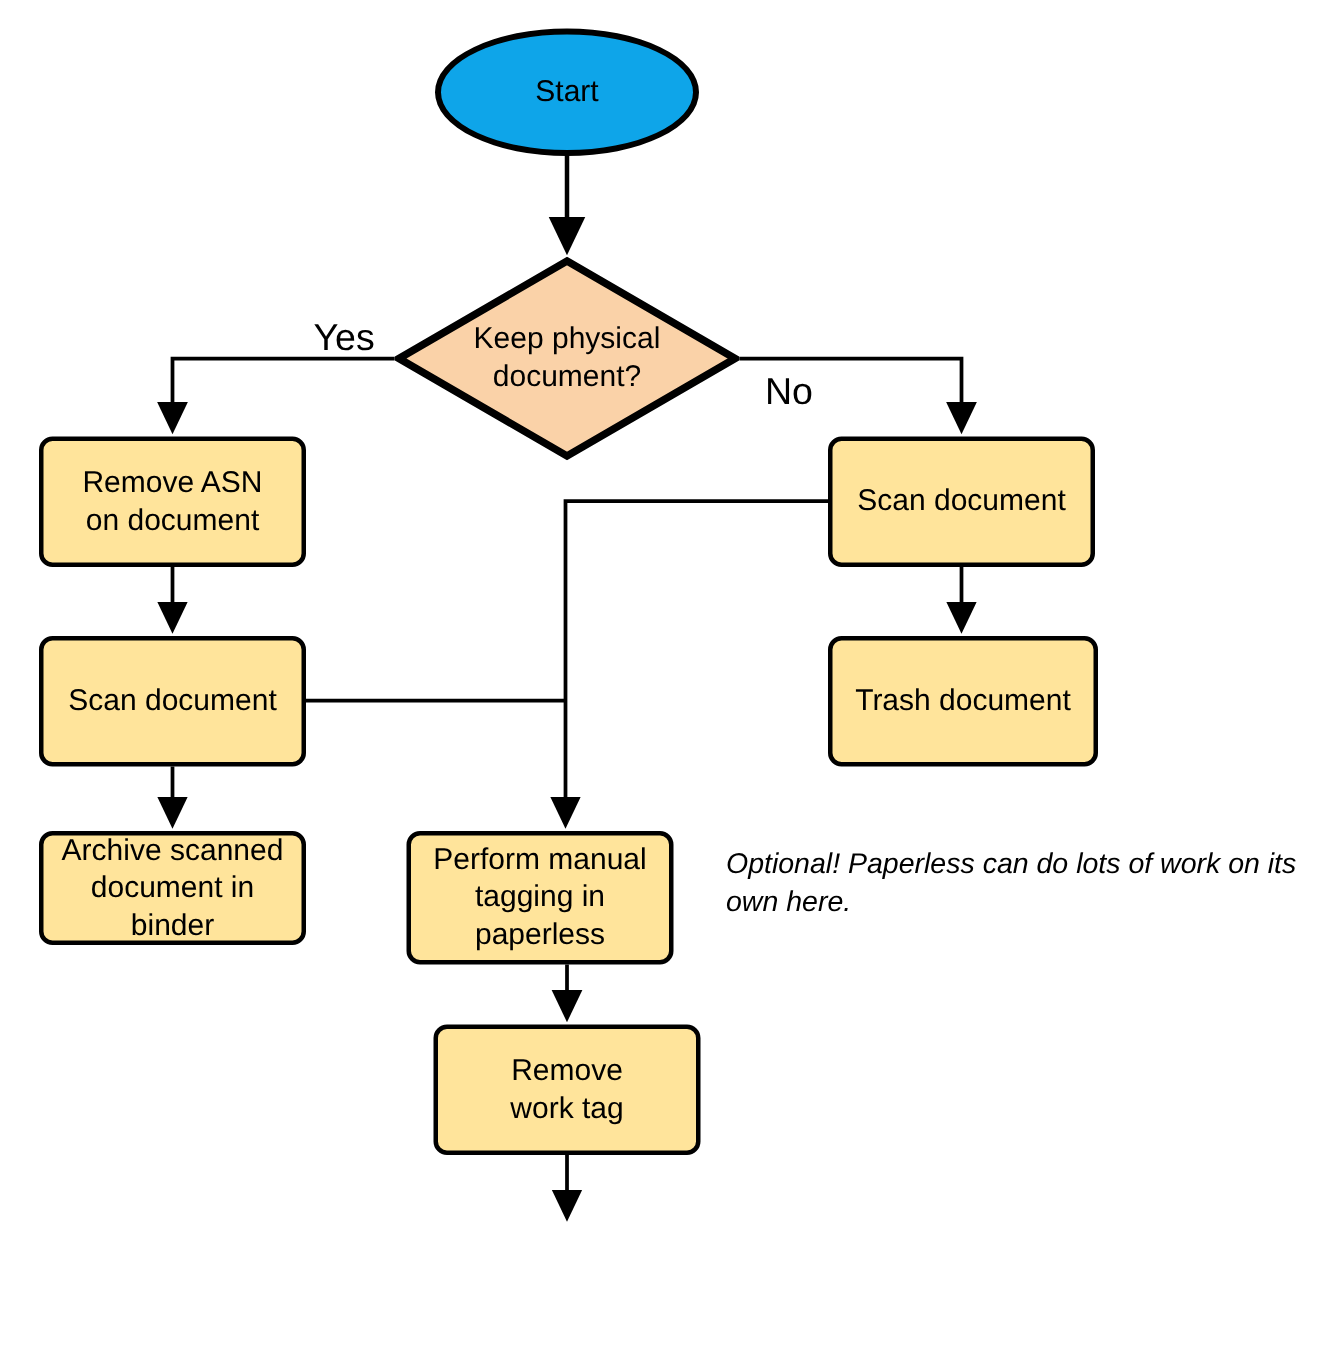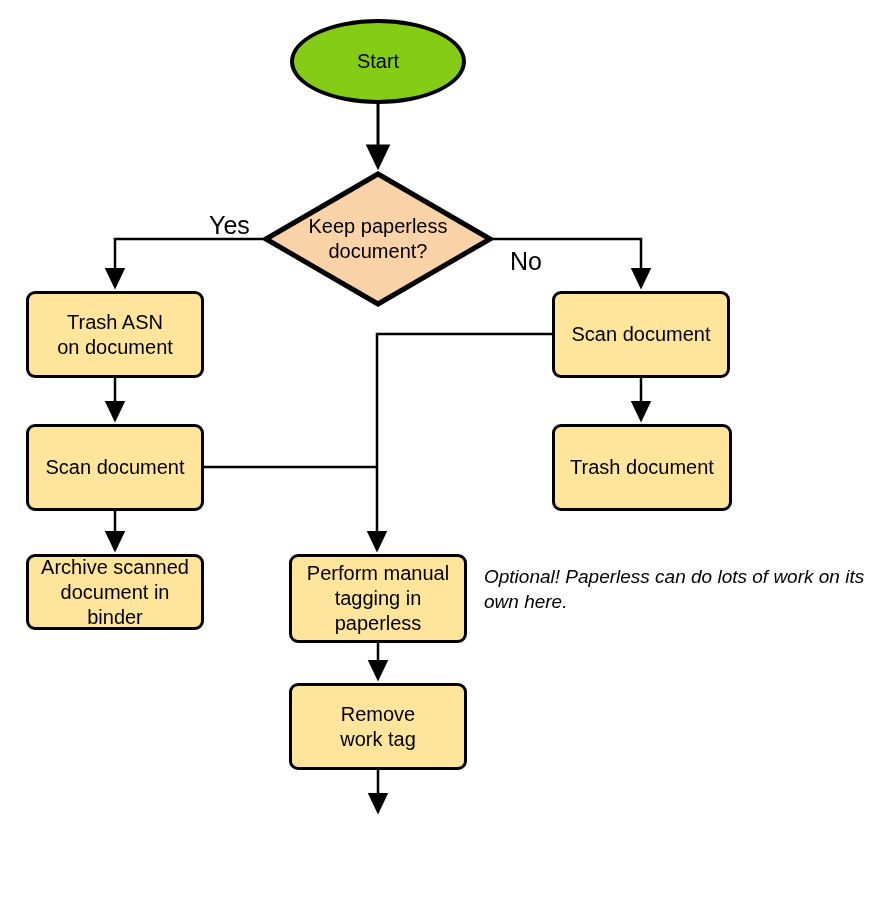--- a/index.html
+++ b/index.html
@@ -38,21 +38,21 @@
     z-index: 2;
   }
   .node-process {
     border: 3px solid #000000;
     border-radius: 9px;
     background: #ffe49b;
   }
   .node-terminator {
     border: 4px solid #000000;
     border-radius: 50%;
-    background: #84cc16;
+    background: #0ea5e9;
   }
   .node-decision {
     background: transparent;
     border: none;
   }
   .diamond-shape {
     position: absolute;
     left: 0;
     top: 0;
     width: 100%;
@@ -116,29 +116,29 @@
   </svg>
 
   <div class="node node-terminator" style="left:290px; top:19px; width:176px; height:85px;">
     <span class="node-label">Start</span>
   </div>
 
   <div class="node node-decision" style="left:263px; top:171px; width:230px; height:136px;">
     <svg class="diamond-shape" viewBox="0 0 230 136" preserveAspectRatio="none" xmlns="http://www.w3.org/2000/svg">
       <polygon points="115,3 227,68 115,133 3,68" fill="#fad2a8" stroke="#000000" stroke-width="5" stroke-linejoin="miter"></polygon>
     </svg>
-    <span class="node-label">Keep paperless
+    <span class="node-label">Keep physical
 document?</span>
   </div>
 
   <div class="edge-label" style="left:209px; top:211px;">Yes</div>
   <div class="edge-label" style="left:510px; top:211px;margin-top:36px;">No</div>
 
   <div class="node node-process" style="left:26px; top:291px; width:178px; height:87px;">
-    <span class="node-label">Trash ASN
+    <span class="node-label">Remove ASN
 on document</span>
   </div>
 
   <div class="node node-process" style="left:26px; top:424px; width:178px; height:87px;">
     <span class="node-label">Scan document</span>
   </div>
 
   <div class="node node-process" style="left:26px; top:554px; width:178px; height:76px;">
     <span class="node-label">Archive scanned
 document in
@@ -146,21 +146,21 @@
   </div>
 
   <div class="node node-process" style="left:552px; top:291px; width:178px; height:87px;">
     <span class="node-label">Scan document</span>
   </div>
 
   <div class="node node-process" style="left:552px; top:424px; width:180px; height:87px;">
     <span class="node-label">Trash document</span>
   </div>
 
-  <div class="node node-process" style="left:289px; top:554px; width:178px; height:89px;">
+  <div class="node node-process" style="left:271px; top:554px; width:178px; height:89px;">
     <span class="node-label">Perform manual
 tagging in
 paperless</span>
   </div>
 
   <div class="node node-process" style="left:289px; top:683px; width:178px; height:87px;">
     <span class="node-label">Remove
 work tag</span>
   </div>
 

